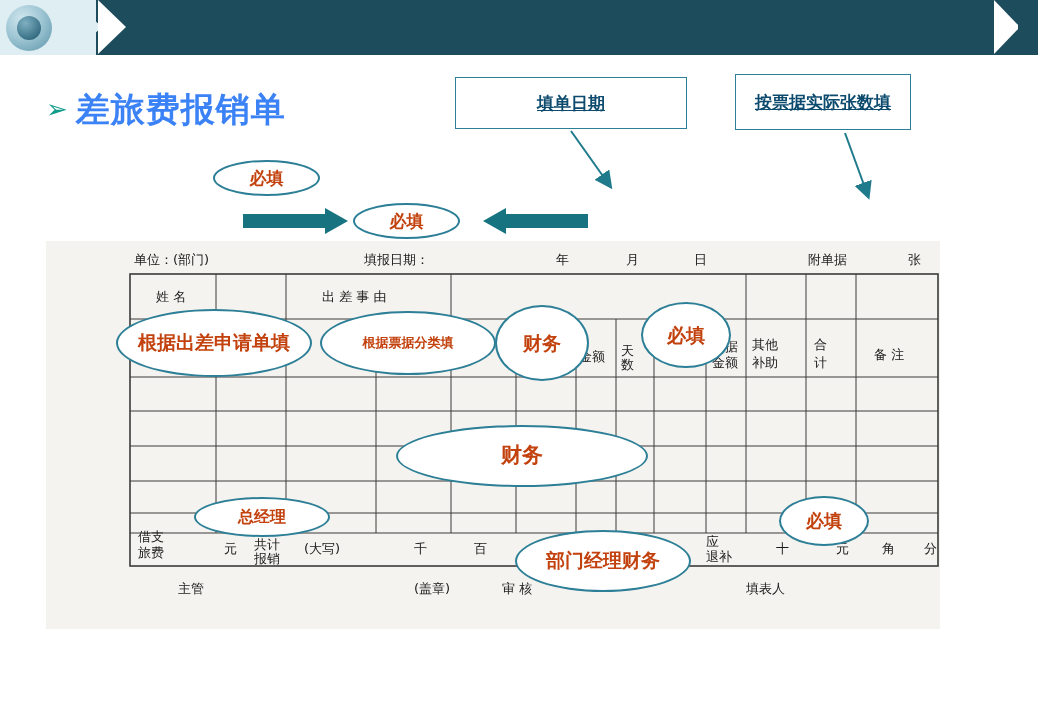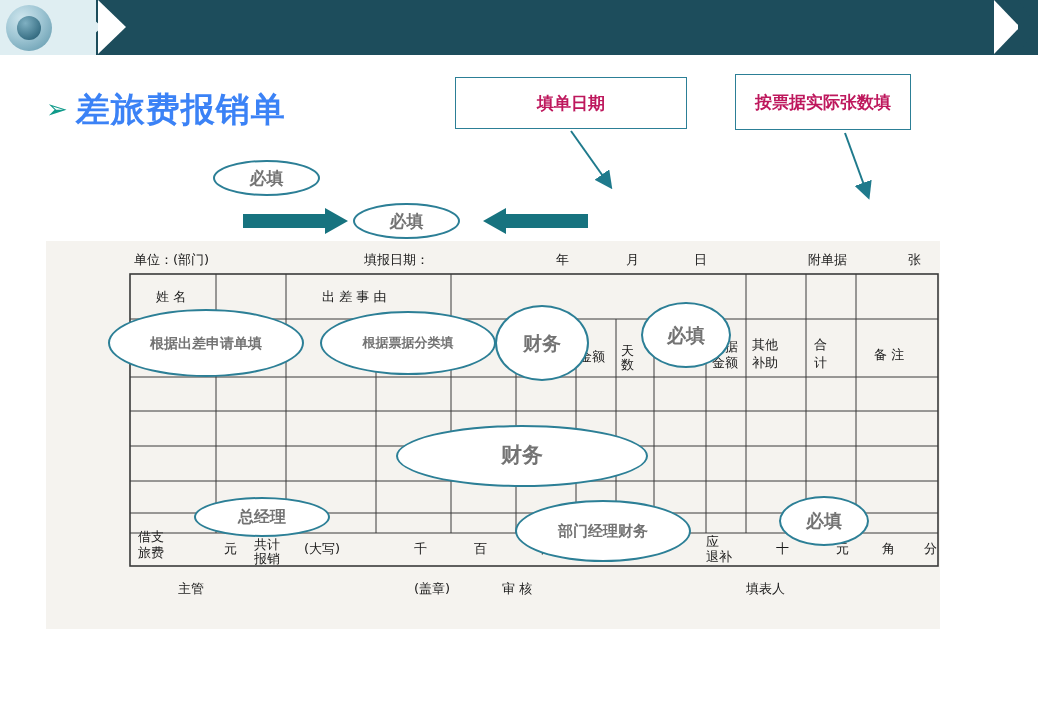--- a/index.html
+++ b/index.html
@@ -102,57 +102,58 @@
     font-weight: bold;
     letter-spacing: 1px;
     line-height: 1;
   }
 
   
   .callout-box {
     position: absolute;
     border: 1px solid #2c7f96;
     background: #ffffff;
-    color: #be185d;
+    color: #0c4a6e;
     font-size: 17px;
     font-weight: bold;
     display: flex;
     align-items: center;
     justify-content: center;
     text-align: center;
     line-height: 1.3;
     box-sizing: border-box;
+    text-decoration: underline;
   }
   #box-date  { left: 455px; top: 77px;  width: 232px; height: 52px; }
   #box-count { left: 735px; top: 74px;  width: 176px; height: 56px; padding: 0 8px; }
 
   
   .ellipse {
     position: absolute;
     border: 2px solid #2c7f96;
     background: #ffffff;
     border-radius: 50%;
-    color: #737373;
+    color: #c2410c;
     font-weight: bold;
     display: flex;
     align-items: center;
     justify-content: center;
     text-align: center;
     line-height: 1.2;
     box-sizing: border-box;
   }
   #ell-bitian-1 { left: 213px; top: 160px; width: 107px; height: 36px; font-size: 17px; }
   #ell-bitian-2 { left: 353px; top: 203px; width: 107px; height: 36px; font-size: 17px; }
-  #ell-apply    { left: 108px; top: 309px; width: 196px; height: 68px; font-size: 14px; }
+  #ell-apply    { left: 116px; top: 309px; width: 196px; height: 68px; font-size: 19px; font-family: Liberation Serif, serif; }
   #ell-classify { left: 320px; top: 311px; width: 176px; height: 64px; font-size: 13px; }
   #ell-finance1 { left: 495px; top: 305px; width: 94px;  height: 76px; font-size: 19px; }
   #ell-bitian-3 { left: 641px; top: 302px; width: 90px;  height: 66px; font-size: 19px; }
   #ell-finance2 { left: 396px; top: 425px; width: 252px; height: 62px; font-size: 21px; }
   #ell-gm       { left: 194px; top: 497px; width: 136px; height: 40px; font-size: 16px; }
-  #ell-deptmgr  { left: 515px; top: 500px; width: 176px; height: 62px; font-size: 15px; font-family: Liberation Serif, serif; }
+  #ell-deptmgr  { left: 515px; top: 530px; width: 176px; height: 62px; font-size: 19px; font-family: Liberation Serif, serif; }
   #ell-bitian-4 { left: 779px; top: 496px; width: 90px;  height: 50px; font-size: 18px; }
 
   
   .arrow-svg {
     position: absolute;
     left: 0; top: 0;
     width: 1038px;
     height: 717px;
     pointer-events: none;
   }

